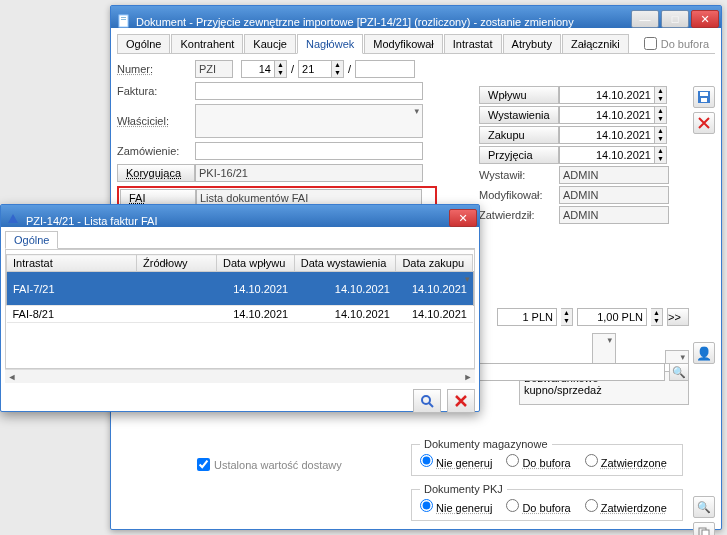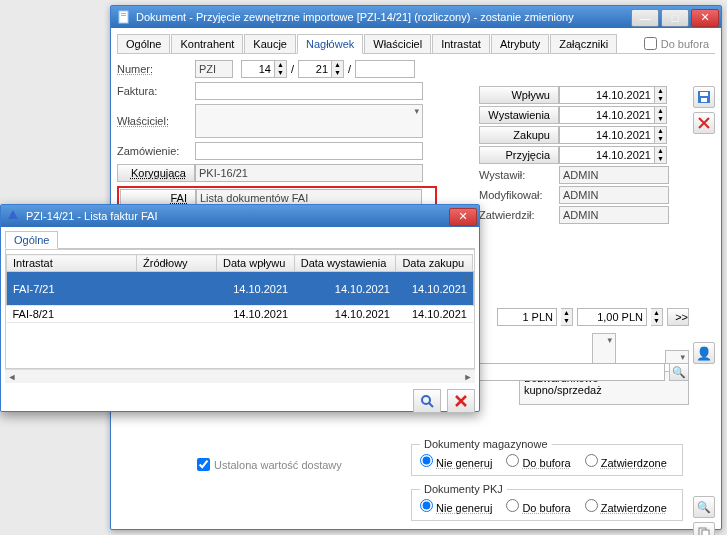--- a/index.html
+++ b/index.html
@@ -1,20 +1,20 @@
 <!DOCTYPE html>
 <html><head>
 <meta charset="utf-8">
 <style>
 * { box-sizing: border-box; margin: 0; padding: 0; font-family: "Segoe UI", Tahoma, sans-serif; font-size: 11px; }
 body { background: #eaeaea; width: 727px; height: 535px; position: relative; overflow: hidden; }
 
 
 .win-main { position: absolute; left: 110px; top: 5px; width: 612px; height: 525px; background: #fff; border: 1px solid #3a7ccf; border-radius: 2px; box-shadow: 0 2px 6px rgba(0,0,0,.3); }
-.titlebar { height: 22px; background: linear-gradient(#5a9adf, #2f6fbb); display: flex; align-items: center; padding-left: 6px; color: #fff; }
+.titlebar { height: 22px; background: linear-gradient(#5a9adf, #2f6fbb); display: flex; align-items: flex-end; padding-left: 6px; color: #fff; }
 .titlebar .icon { width: 14px; height: 14px; margin-right: 5px; }
 .titlebar .title { flex: 1; white-space: nowrap; overflow: hidden; }
 .winbtns { display: flex; }
 .winbtn { width: 28px; height: 18px; margin-top: 1px; margin-right: 2px; background: linear-gradient(#efefef,#d6d6d6); border: 1px solid #6a8ab0; border-radius: 2px; display: flex; align-items: center; justify-content: center; cursor: pointer; }
 .winbtn.close { background: linear-gradient(#e66,#c33); color: #fff; border-color: #a33; }
 
 .content { padding: 6px; position: relative; height: calc(100% - 22px); }
 
 
 .tabs { display: flex; align-items: center; border-bottom: 1px solid #c6c6c6; margin-bottom: 6px; }
@@ -27,21 +27,21 @@
 .sidecol .sqbtn { width: 22px; height: 22px; background: linear-gradient(#fefefe,#e3e3e3); border: 1px solid #bcbcbc; border-radius: 2px; display: flex; align-items: center; justify-content: center; cursor: pointer; }
 .sidecol .gap { height: 40px; }
 .sidecol .gapL { height: 200px; }
 
 
 .formrow { display: flex; align-items: center; margin-bottom: 4px; }
 .lbl { width: 78px; color: #444; text-decoration: underline; text-decoration-style: dotted; text-decoration-color: #999; }
 .lbl.plain { text-decoration: none; }
 .txt { height: 18px; border: 1px solid #b8b8b8; background: #fff; padding: 1px 3px; }
 .txt.ro { background: #f4f4f4; color: #444; }
-.btn { height: 18px; background: linear-gradient(#fefefe,#e3e3e3); border: 1px solid #bcbcbc; padding: 0 8px; cursor: pointer; min-width: 70px; text-align: right; }
+.btn { height: 18px; background: linear-gradient(#fefefe,#e3e3e3); border: 1px solid #bcbcbc; padding: 0 8px; cursor: pointer; min-width: 70px; text-align: left; }
 .spin { width: 12px; height: 18px; border: 1px solid #bcbcbc; border-left: none; background: #f0f0f0; font-size: 7px; line-height: 8px; text-align: center; }
 
 .right-dates { position: absolute; right: 32px; top: 58px; width: 210px; }
 .right-dates .formrow { margin-bottom: 2px; }
 .right-dates .btn { width: 80px; min-width: 80px; font-size: 11px; }
 .right-dates .dval { width: 96px; text-align: right; }
 
 .left-block { width: 320px; }
 
 .red-highlight { border: 2px solid #d22; padding: 1px; }
@@ -110,39 +110,39 @@
     </div>
   </div>
 
   <div class="content">
 
     <div class="tabs">
       <div class="tab">Ogólne</div>
       <div class="tab">Kontrahent</div>
       <div class="tab">Kaucje</div>
       <div class="tab active">Nagłówek</div>
-      <div class="tab">Właściciel</div>
+      <div class="tab">Modyfikował</div>
       <div class="tab">Intrastat</div>
       <div class="tab">Atrybuty</div>
       <div class="tab">Załączniki</div>
       <label class="bufor-box">
         <input type="checkbox" style="">
         <span>Do bufora</span>
       </label>
     </div>
 
     <div class="left-block">
       <div class="formrow">
         <span class="lbl">Numer:</span>
         <input class="txt ro" style="width: 38px;" value="PZI">
         <span style="width:8px"></span>
         <input class="txt" style="width: 34px; text-align: right;" value="14">
         <div class="spin">▲<br>▼</div>
         <span style="padding:0 4px">/</span>
-        <input class="txt" style="width: 34px; text-align: right;" value="21">
+        <input class="txt" style="width: 34px; " value="21">
         <div class="spin">▲<br>▼</div>
         <span style="padding:0 4px">/</span>
         <input class="txt" style="width: 60px;">
       </div>
       <div class="formrow">
         <span class="lbl plain">Faktura:</span>
         <input class="txt" style="width: 228px;">
       </div>
       <div class="formrow">
         <span class="lbl">Właściciel:</span>

